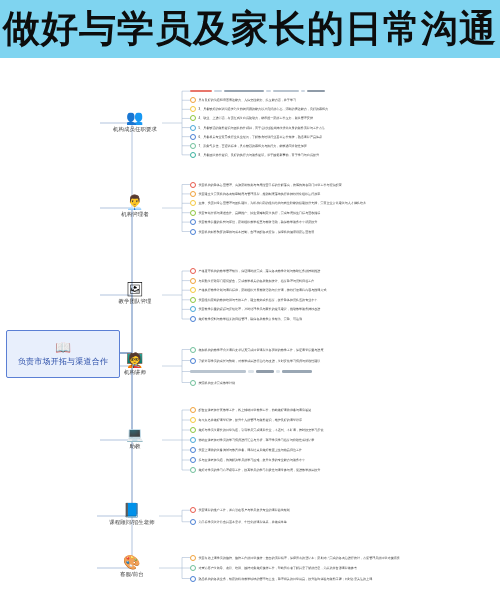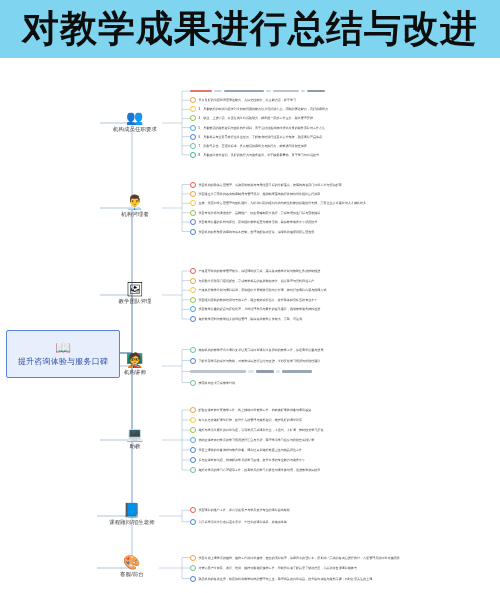--- a/index.html
+++ b/index.html
@@ -37,21 +37,21 @@
        flex:0 0 auto;margin-right:2.5px;}
   .ltext{font-size:3.05px;line-height:4px;color:#3b3b3b;letter-spacing:0;
          transform-origin:left center;}
   .redacted{display:flex;align-items:center;gap:2px;height:5px;}
   .redacted i{display:block;height:2.6px;border-radius:1.3px;}
 </style>
 </head>
 <body>
 
 <div class="banner">
-  <div class="banner-text">对教学成果进行总结与改进</div>
+  <div class="banner-text">做好与学员及家长的日常沟通</div>
 </div>
 
 <div class="canvas">
 
   <svg class="wires" id="wires">
       <path d="M 118 295 H 132 V 65 H 100"></path>
       <path d="M 162 65 H 182" class="sub"></path>
       <path d="M 182 33.150000000000006 V 96.85" class="sub"></path>
       <path d="M 182 33.150000000000006 H 190" class="sub"></path>
       <path d="M 182 42.25000000000001 H 190" class="sub"></path>
@@ -104,21 +104,21 @@
       <path d="M 118 295 H 132 V 510 H 97"></path>
       <path d="M 159 510 H 182" class="sub"></path>
       <path d="M 182 499.5 V 520.5" class="sub"></path>
       <path d="M 182 499.5 H 190" class="sub"></path>
       <path d="M 182 510 H 190" class="sub"></path>
       <path d="M 182 520.5 H 190" class="sub"></path>
     </svg>
 
   <div class="root">
     <span class="ricon">📖</span>
-    <span class="rlabel">提升咨询体验与服务口碑</span>
+    <span class="rlabel">负责市场开拓与渠道合作</span>
   </div>
 
   <div id="branches">
       <div class="b-node" style="left: 100px; top: 52px;">
         <span class="b-icon">👥</span>
         <span class="b-label">机构成员任职要求</span>
       </div>
       <div class="leaf" style="left: 190px; top: 29.15px;">
         <span class="redacted">
           <i style="width: 22px; background: rgb(232, 118, 107);"></i>

